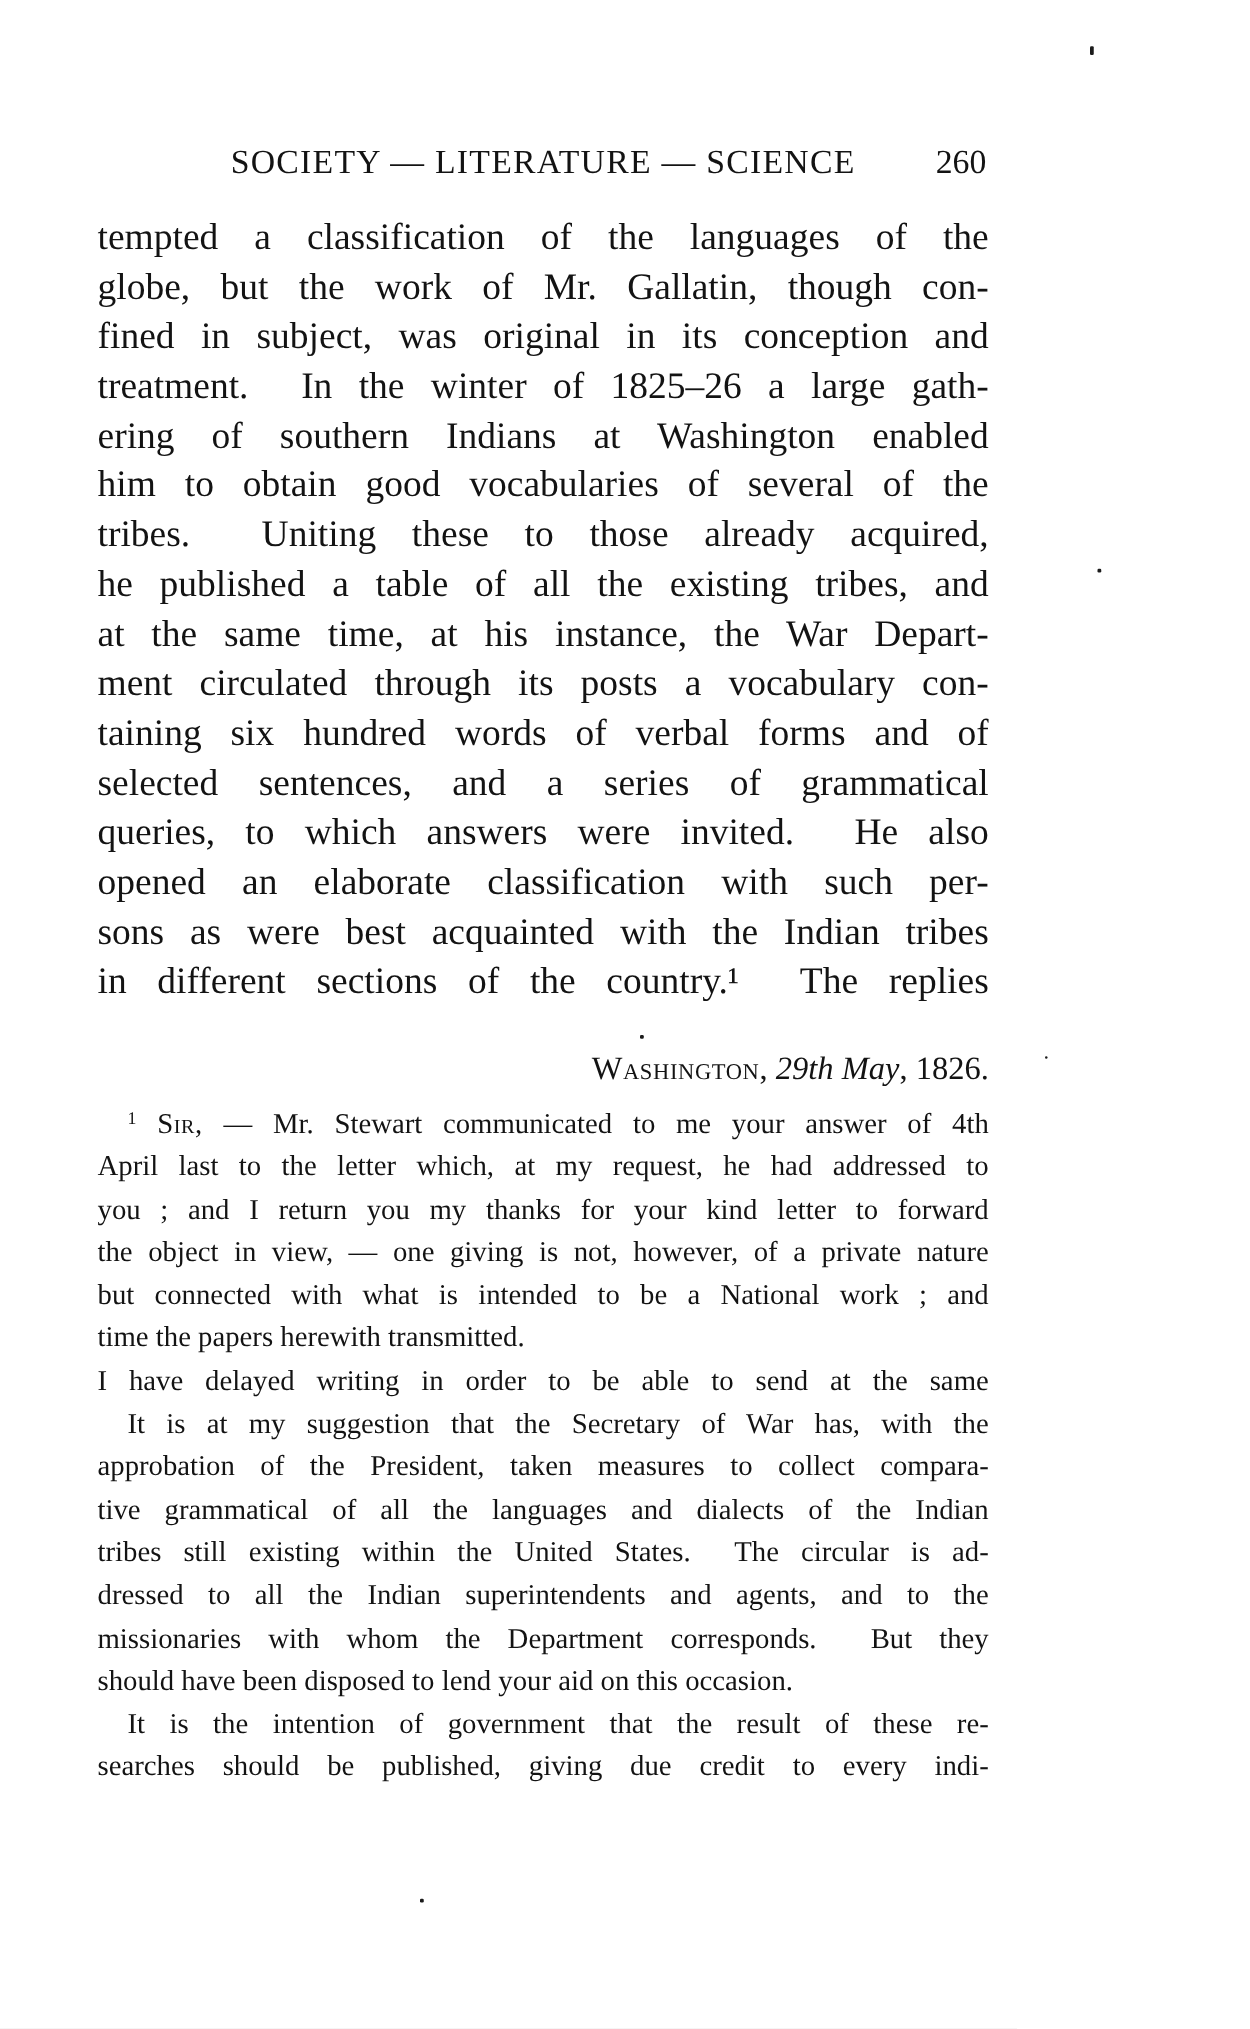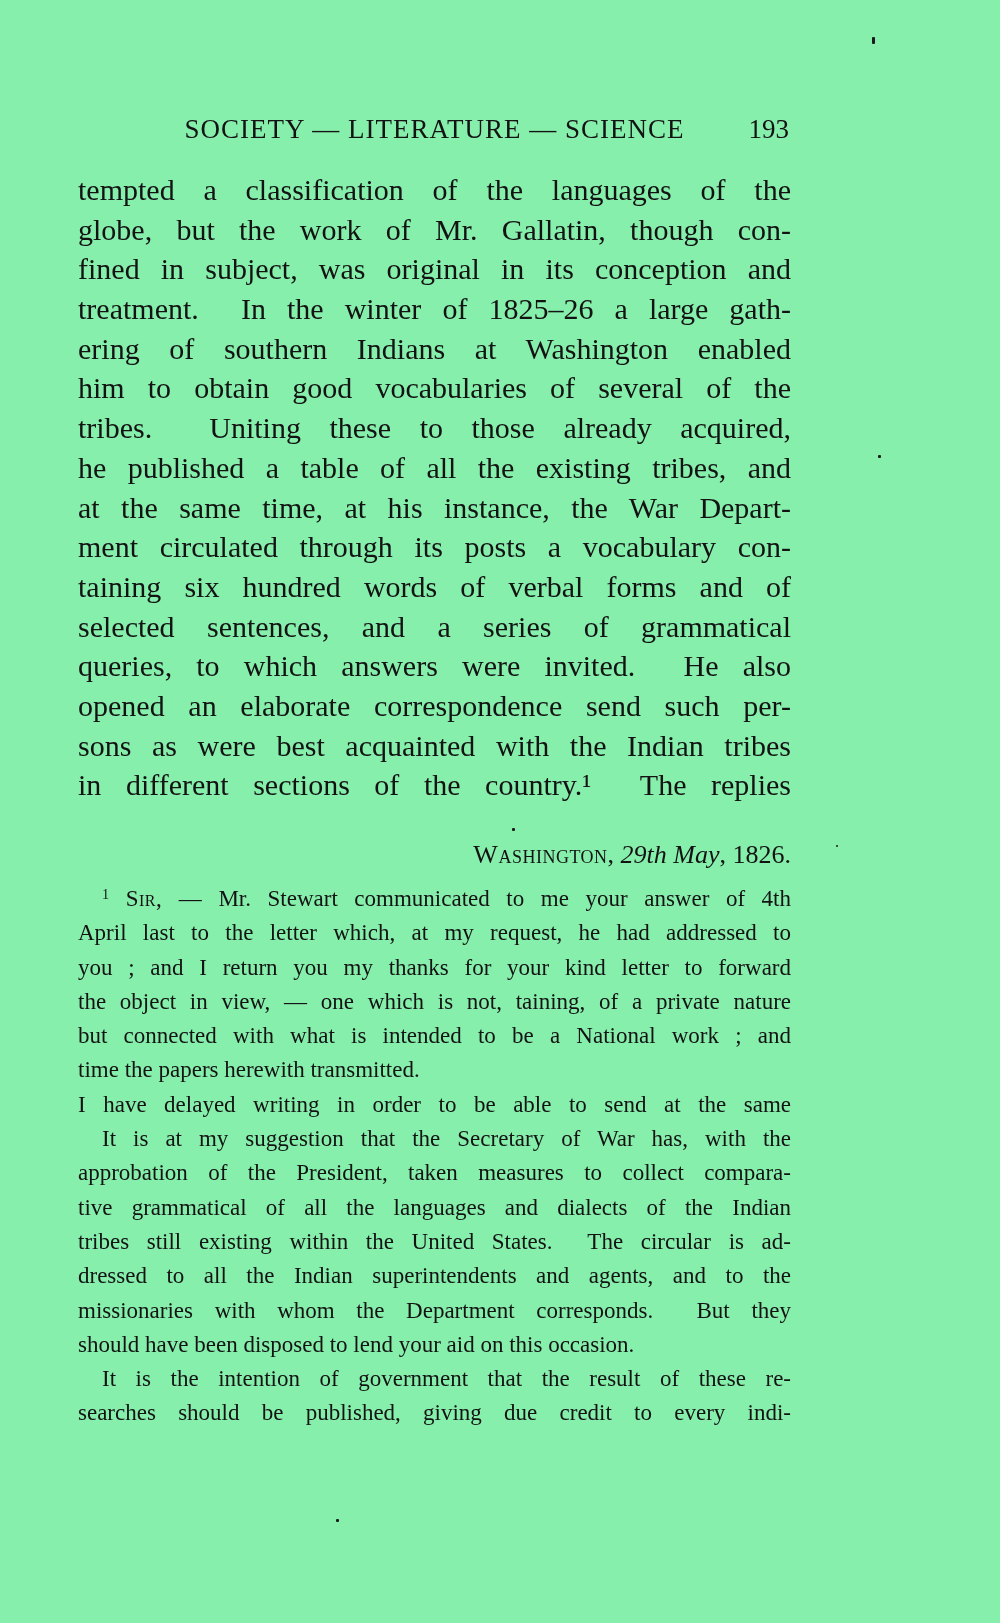--- a/index.html
+++ b/index.html
@@ -1,20 +1,20 @@
 <!DOCTYPE html>
 <html><head>
 <meta charset="utf-8">
 <style>
   html, body { margin: 0; padding: 0; background: #e8e8e8; }
   .page {
     position: relative;
     width: 1000px;
     height: 1623px;
-    background: #86efac;
+    background: #ffffff;
     color: #131313;
     font-family: "Liberation Serif", "DejaVu Serif", serif;
     overflow: hidden;
     margin: 0 auto;
   }
   .textblock {
     position: absolute;
     left: 78px;
     top: 0;
     width: 713px;
@@ -95,49 +95,49 @@
   }
 </style>
 </head>
 <body>
 
 <div class="page">
   <div class="textblock">
 
     <div class="pagehead">
       <span>SOCIETY — LITERATURE — SCIENCE</span>
-      <span class="head-num">193</span>
+      <span class="head-num">260</span>
     </div>
 
     <div class="body-lines">
       <div class="bline">tempted a classification of the languages of the</div>
       <div class="bline">globe, but the work of Mr. Gallatin, though con-</div>
       <div class="bline">fined in subject, was original in its conception and</div>
       <div class="bline">treatment.&nbsp; In the winter of 1825–26 a large gath-</div>
       <div class="bline">ering of southern Indians at Washington enabled</div>
       <div class="bline">him to obtain good vocabularies of several of the</div>
       <div class="bline">tribes.&nbsp; Uniting these to those already acquired,</div>
       <div class="bline">he published a table of all the existing tribes, and</div>
       <div class="bline">at the same time, at his instance, the War Depart-</div>
       <div class="bline">ment circulated through its posts a vocabulary con-</div>
       <div class="bline">taining six hundred words of verbal forms and of</div>
       <div class="bline">selected sentences, and a series of grammatical</div>
       <div class="bline">queries, to which answers were invited.&nbsp; He also</div>
-      <div class="bline">opened an elaborate correspondence send such per-</div>
+      <div class="bline">opened an elaborate classification with such per-</div>
       <div class="bline">sons as were best acquainted with the Indian tribes</div>
       <div class="bline">in different sections of the country.¹&nbsp; The replies</div>
     </div>
 
     <div class="dateline"><span class="sc">Washington</span><span>, </span><span class="it">29th May</span><span>, 1826.</span></div>
 
     <div class="footnote">
       <div class="fline ind"><span class="fnsup">1</span> <span class="sc">Sir,</span><span> — Mr. Stewart communicated to me your answer of 4th</span></div>
       <div class="fline">April last to the letter which, at my request, he had addressed to</div>
       <div class="fline">you ; and I return you my thanks for your kind letter to forward</div>
-      <div class="fline">the object in view, — one which is not, taining, of a private nature</div>
+      <div class="fline">the object in view, — one giving is not, however, of a private nature</div>
       <div class="fline">but connected with what is intended to be a National work ; and</div>
       <div class="fline last">time the papers herewith transmitted.</div>
       <div class="fline">I have delayed writing in order to be able to send at the same</div>
 
       <div class="fline ind">It is at my suggestion that the Secretary of War has, with the</div>
       <div class="fline">approbation of the President, taken measures to collect compara-</div>
       <div class="fline">tive grammatical of all the languages and dialects of the Indian</div>
       <div class="fline">tribes still existing within the United States.&nbsp; The circular is ad-</div>
       <div class="fline">dressed to all the Indian superintendents and agents, and to the</div>
       <div class="fline">missionaries with whom the Department corresponds.&nbsp; But they</div>

